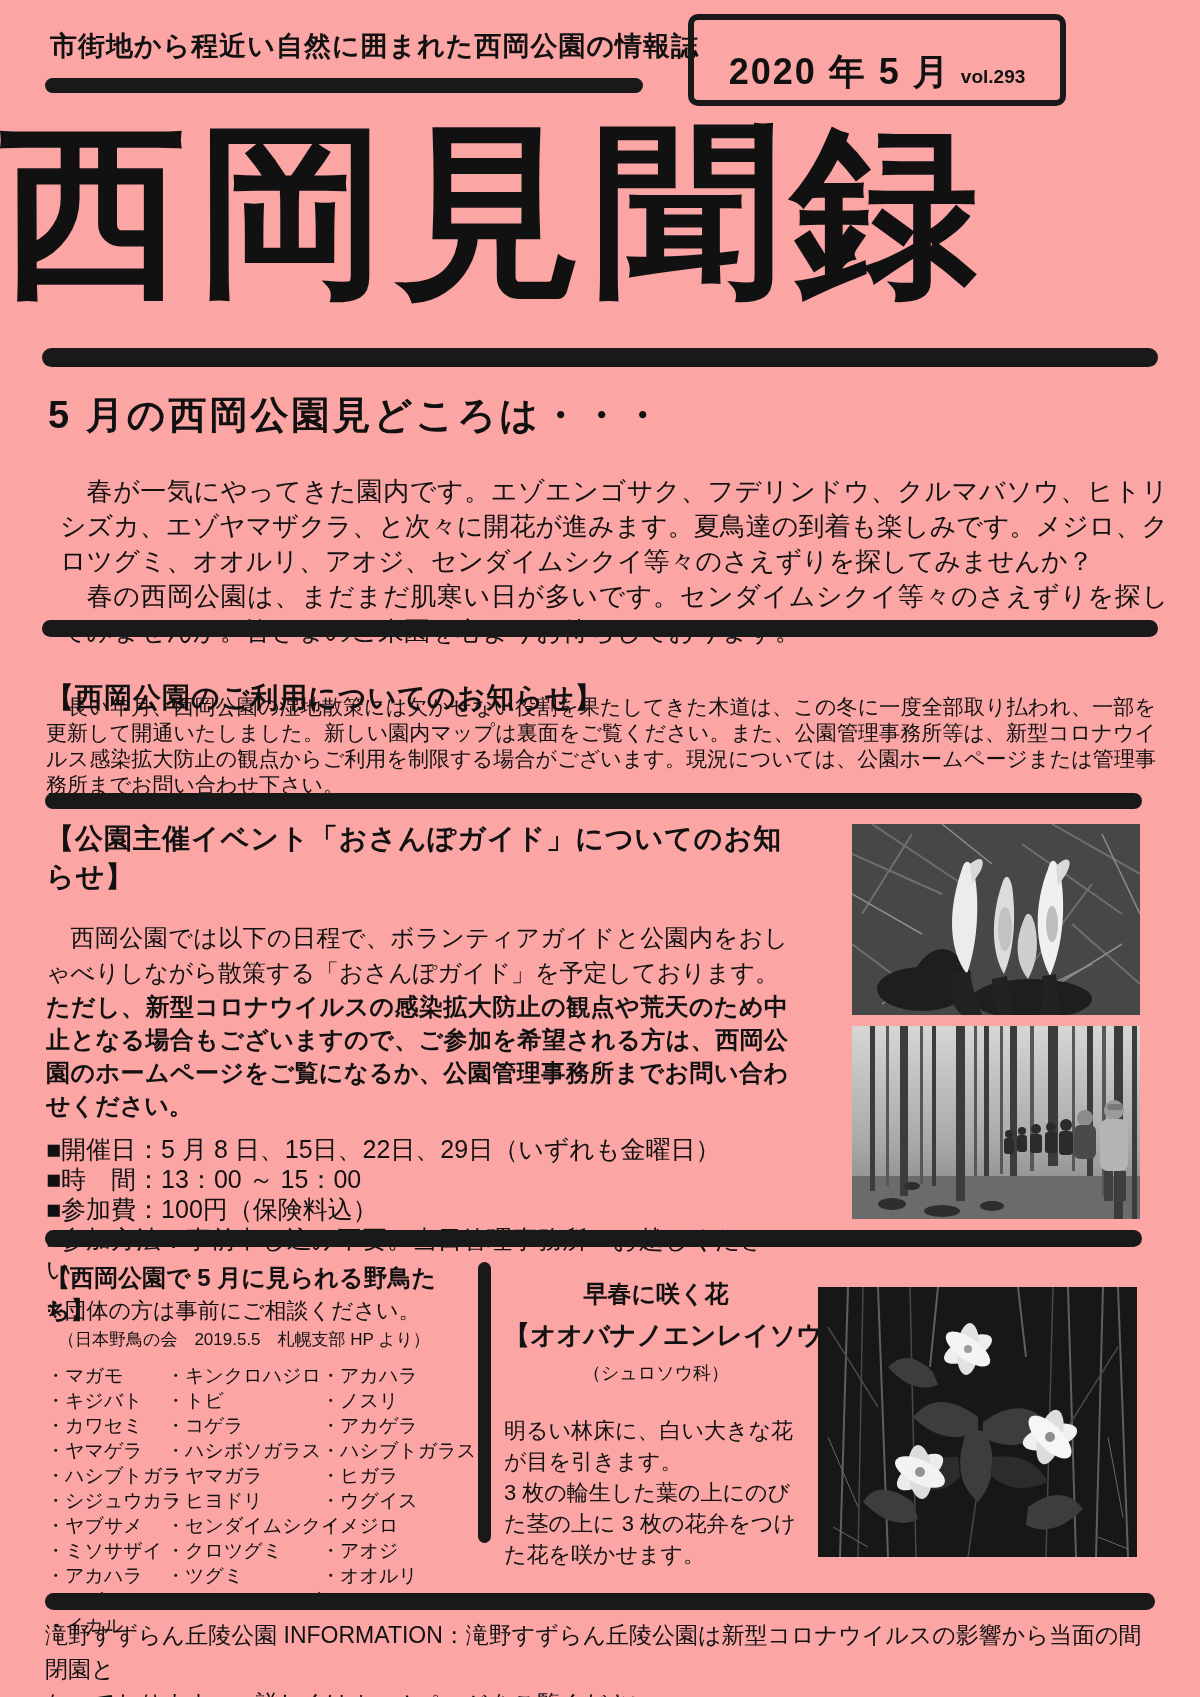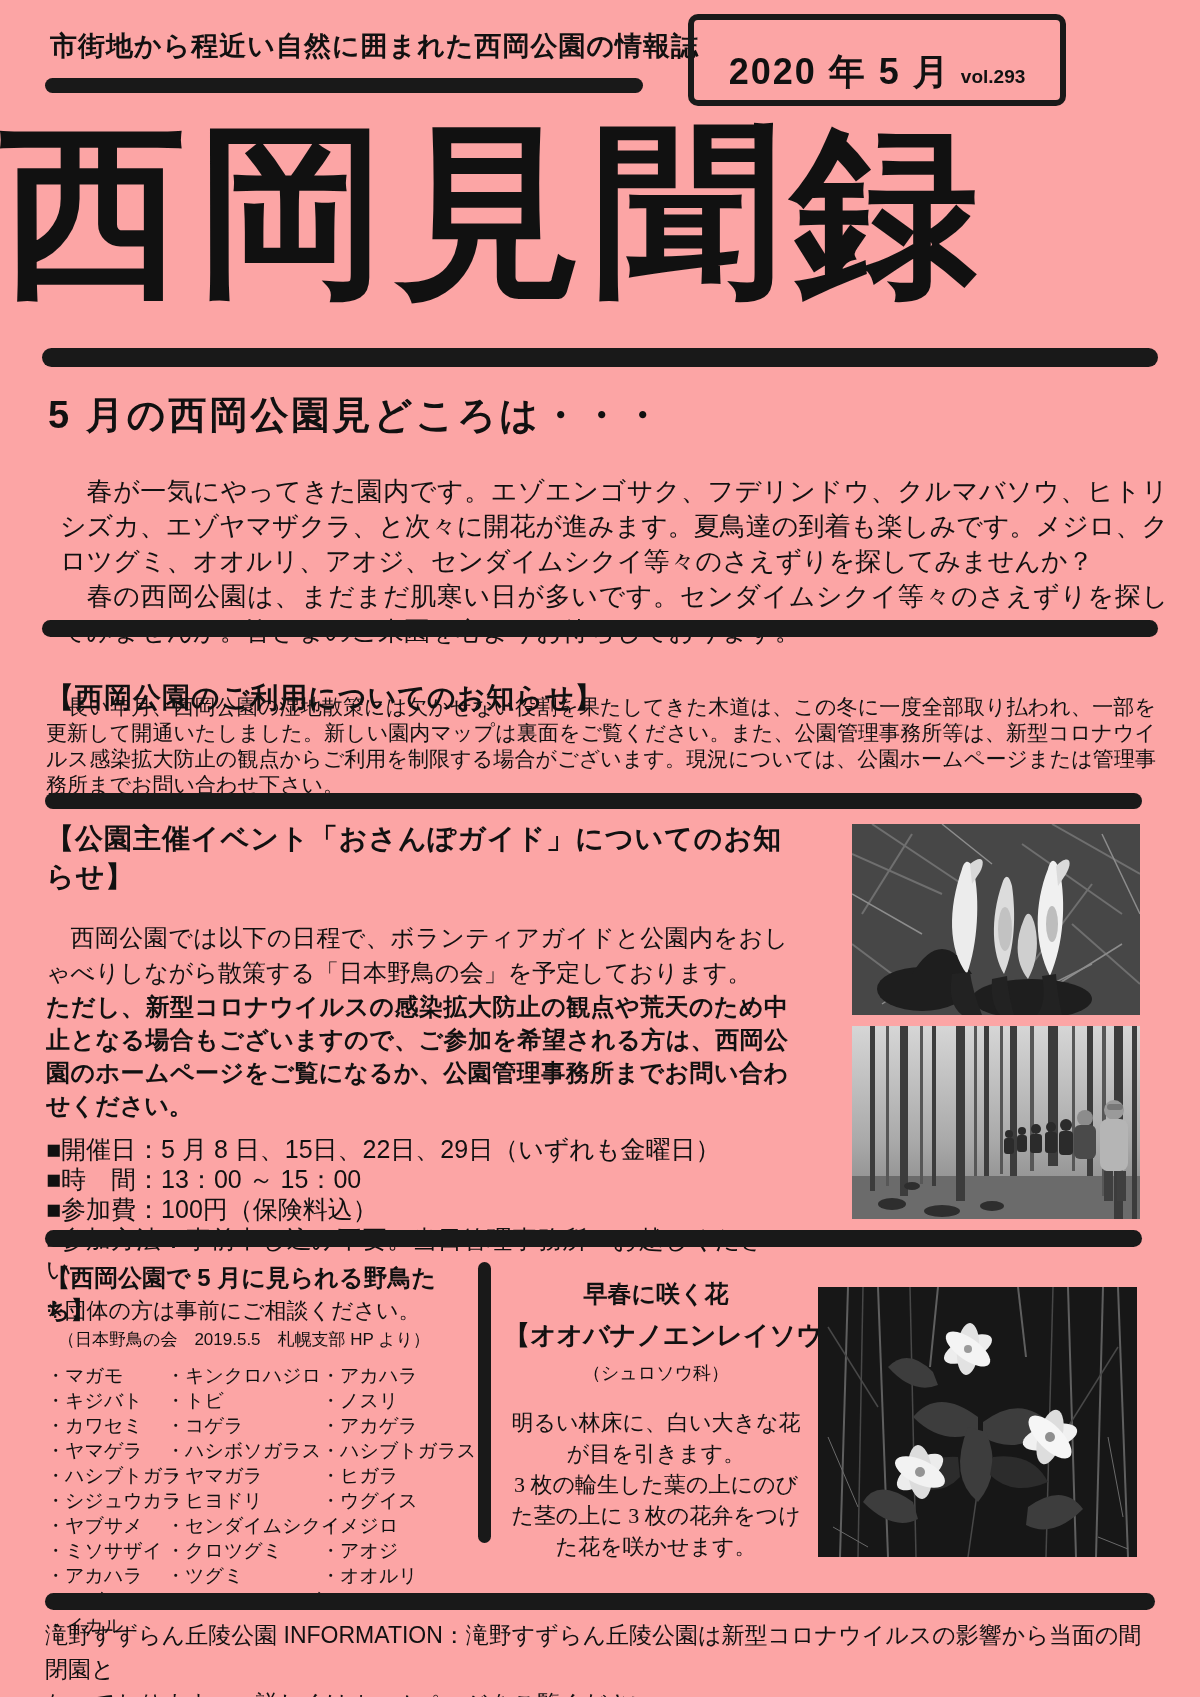--- a/index.html
+++ b/index.html
@@ -52,21 +52,21 @@
   .birds-col { }
   .birds-col .bird-item { font-size:19px; line-height:25px; white-space:nowrap; }
   .birds-col1 { width:120px; }
   .birds-col2 { width:155px; }
   .birds-col3 { width:140px; }
 
   .flower { text-align:center; }
   .flower .f-title1 { font-size:24px; font-weight:bold; margin:0;text-align:center; }
   .flower .f-title2 { font-size:26px; font-weight:bold; margin:8px 0 0 0; white-space:nowrap; }
   .flower .f-family { font-size:18px; margin:8px 0 0 0; }
-  .flower .f-body { text-align:center; margin-top:22px;font-family:Liberation Serif, serif; }
+  .flower .f-body { text-align:left; margin-top:30px; }
   .flower .f-body p { margin:0; font-size:22px; line-height:31px; }
 
   .footer { font-size:23px; line-height:34px; }
 </style>
 </head>
 <body>
 
 <div class="page">
 
   <div class="abs tagline" style="left:50px; top:28px;">市街地から程近い自然に囲まれた西岡公園の情報誌</div>
@@ -88,21 +88,21 @@
 
   <div class="abs rule" style="left:42px; top:620px; width:1116px; height:17px;"></div>
 
   <div class="abs sec-heading" style="left:46px; top:654px;">【西岡公園のご利用についてのお知らせ】</div>
   <p class="abs notice-body" style="left:46px; top:694px; width:1110px;">　長い年月、西岡公園の湿地散策には欠かせない役割を果たしてきた木道は、この冬に一度全部取り払われ、一部を更新して開通いたしました。新しい園内マップは裏面をご覧ください。また、公園管理事務所等は、新型コロナウイルス感染拡大防止の観点からご利用を制限する場合がございます。現況については、公園ホームページまたは管理事務所までお問い合わせ下さい。</p>
 
   <div class="abs rule" style="left:45px; top:793px; width:1097px; height:16px;"></div>
 
   <div class="abs event-col" style="left:46px; top:820px; width:742px;">
     <div class="sec-heading">【公園主催イベント「おさんぽガイド」についてのお知らせ】</div>
-    <p class="event-intro">　西岡公園では以下の日程で、ボランティアガイドと公園内をおしゃべりしながら散策する「日本野鳥の会」を予定しております。</p>
+    <p class="event-intro">　西岡公園では以下の日程で、ボランティアガイドと公園内をおしゃべりしながら散策する「おさんぽガイド」を予定しております。</p>
     <p class="event-caution">ただし、新型コロナウイルスの感染拡大防止の観点や荒天のため中止となる場合もございますので、ご参加を希望される方は、西岡公園のホームページをご覧になるか、公園管理事務所までお問い合わせください。</p>
     <div class="event-details">
         <div class="detail-line">■開催日：5 月 8 日、15日、22日、29日（いずれも金曜日）</div>
         <div class="detail-line">■時　間：13：00 ～ 15：00</div>
         <div class="detail-line">■参加費：100円（保険料込）</div>
         <div class="detail-line">■参加方法：事前申し込み不要。当日管理事務所へお越しください。</div>
       </div>
     <p class="event-note">※団体の方は事前にご相談ください。</p>
   </div>
 

